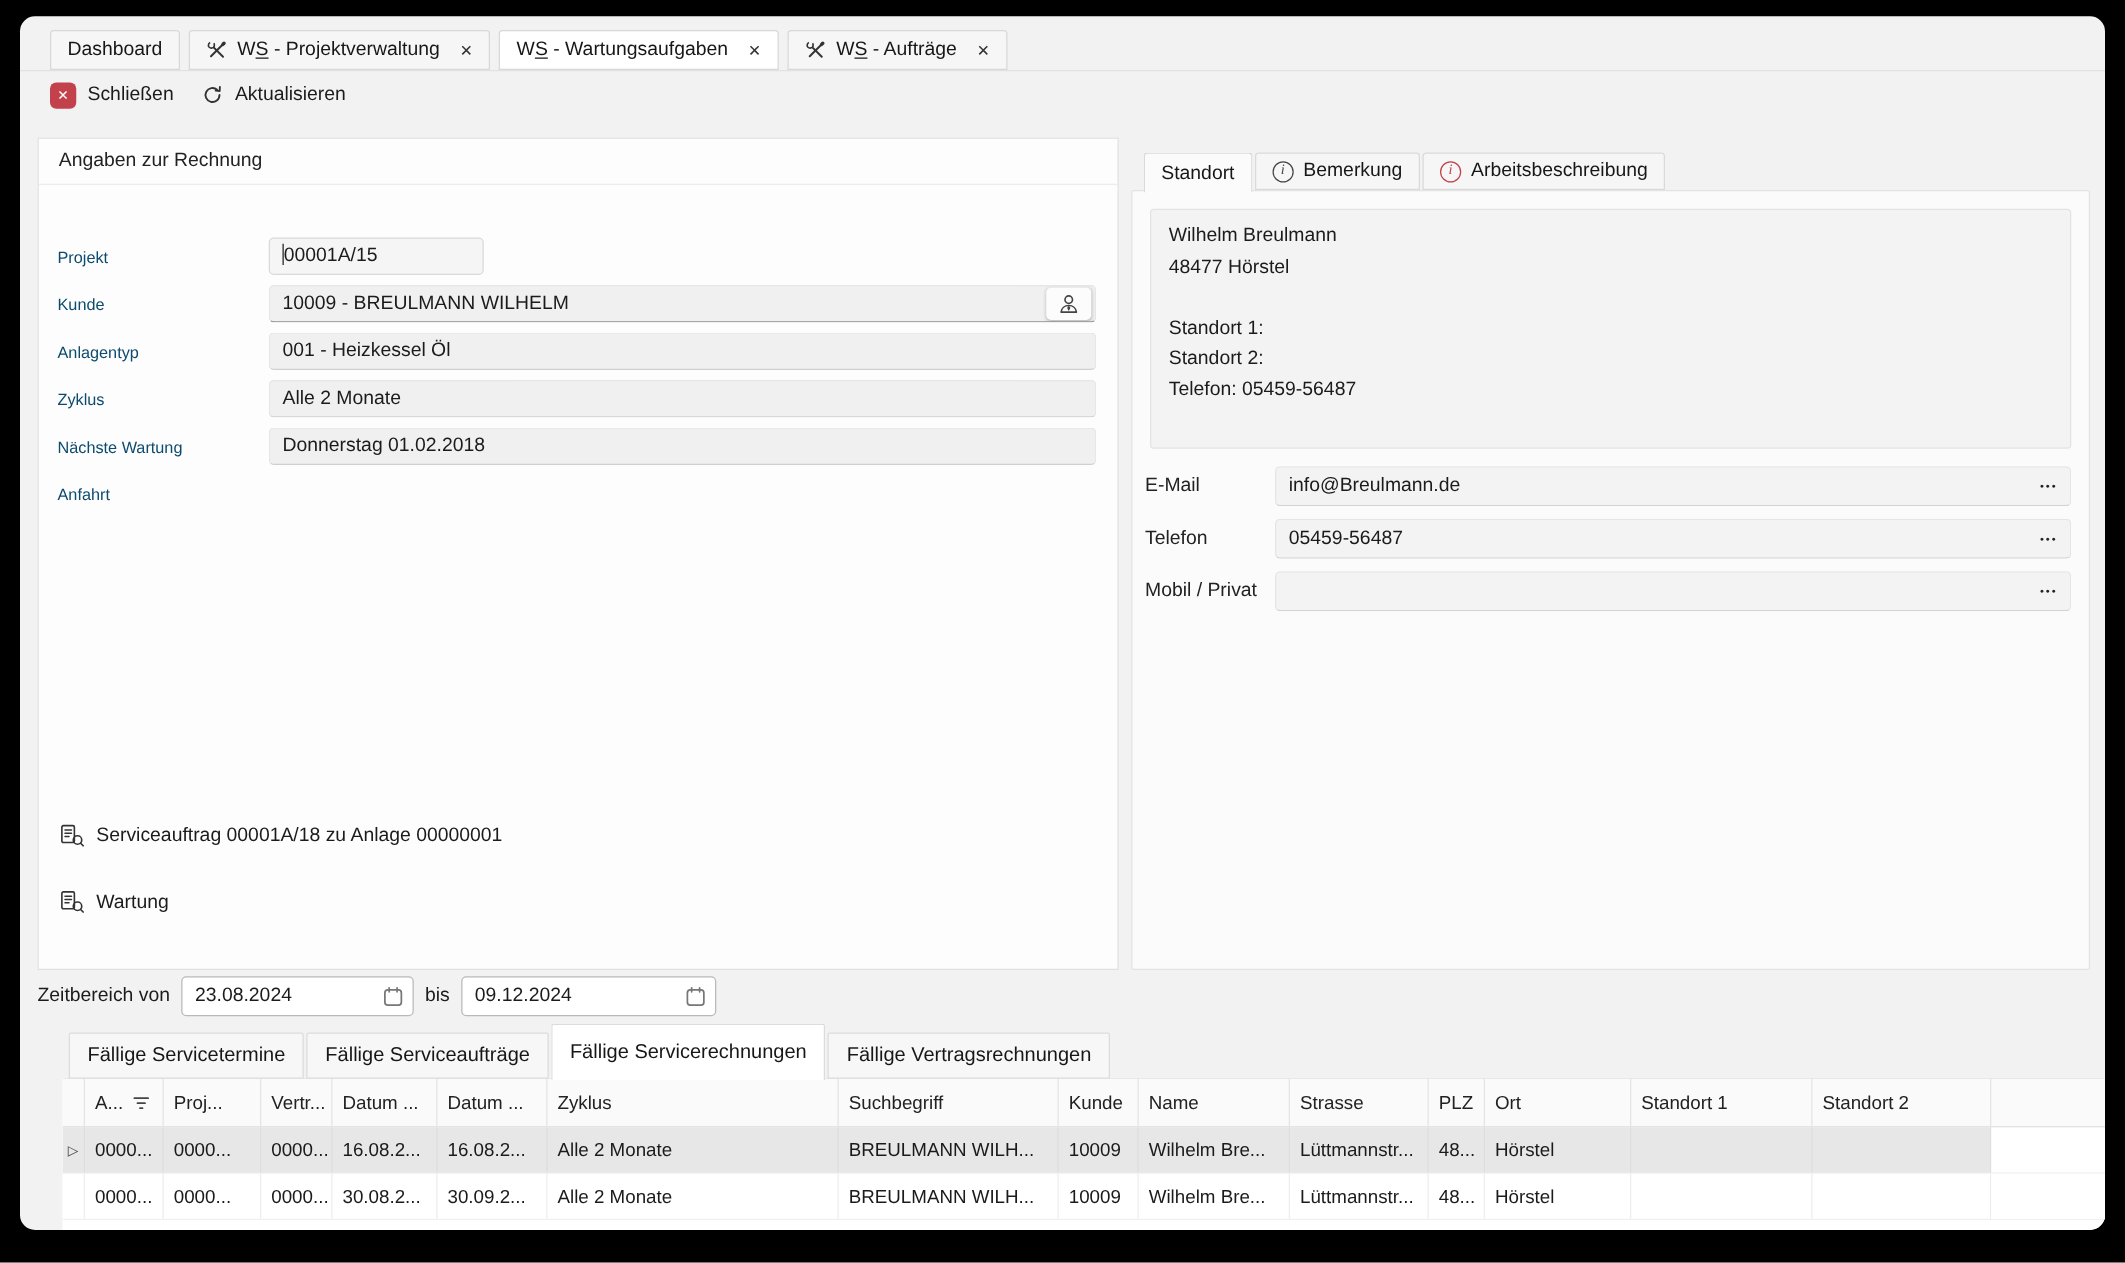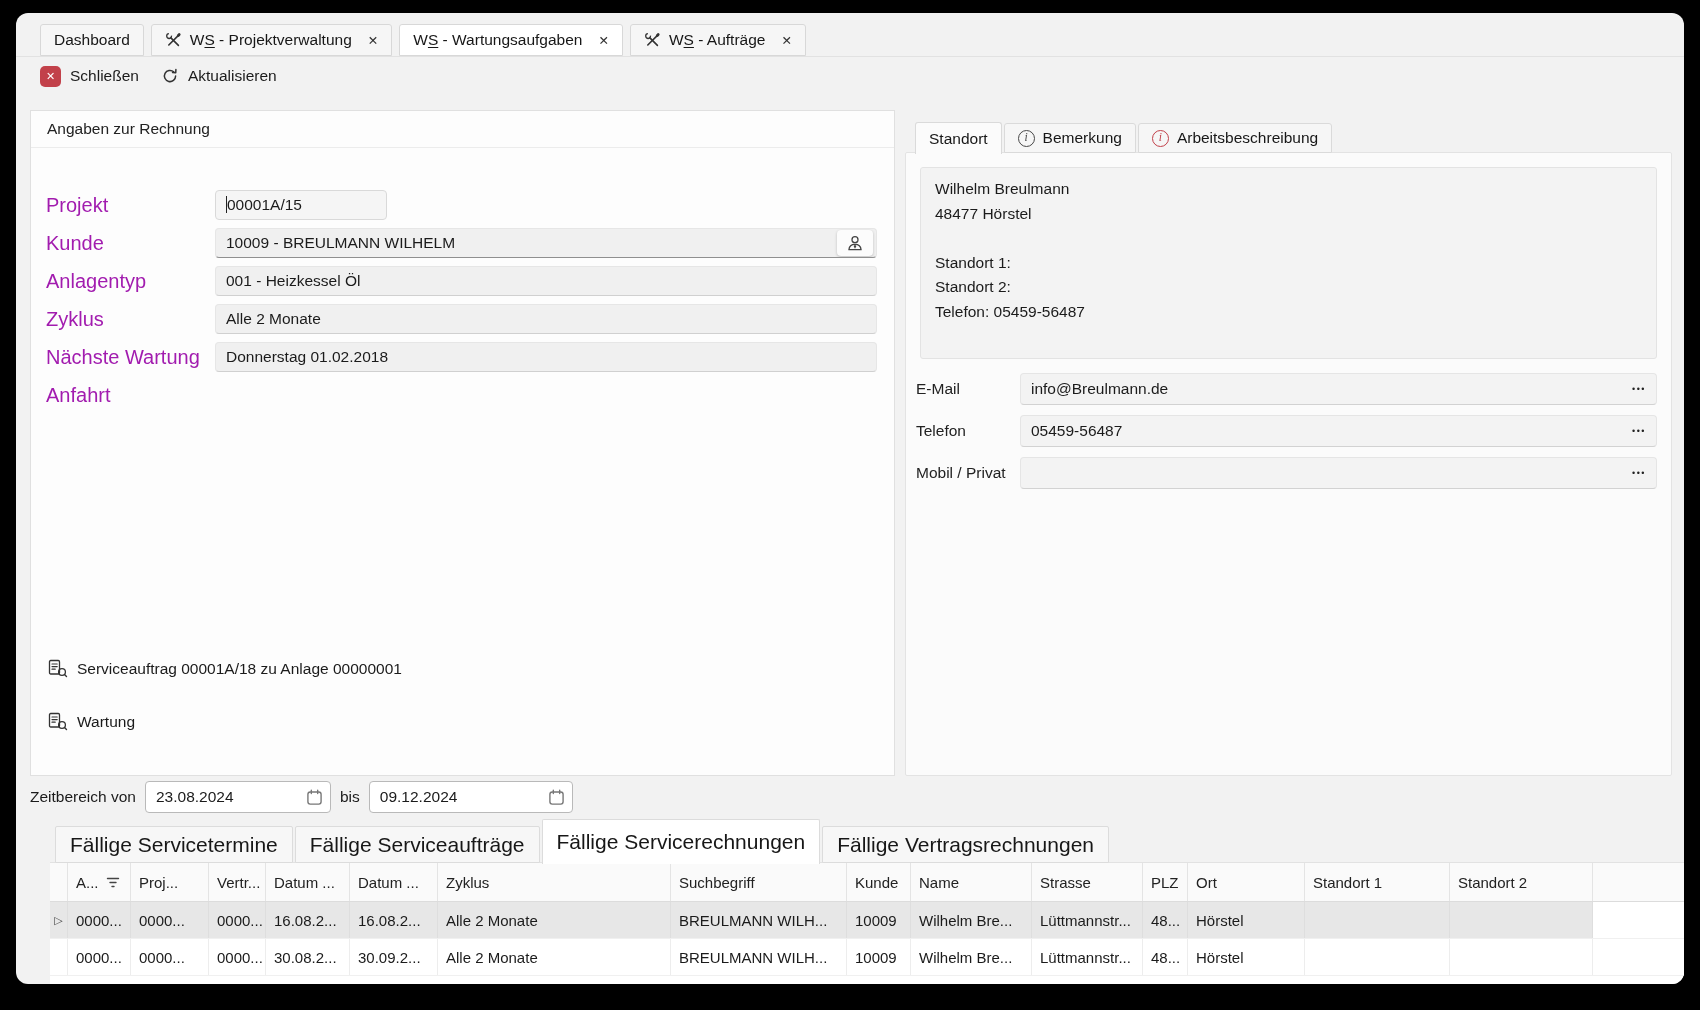--- a/index.html
+++ b/index.html
@@ -35,42 +35,42 @@
   }
   .tb-label{font-size:15.5px;color:#1b1b1b;}
   
   .panel-left{
     position:absolute;left:14px;top:97px;width:865px;height:666px;box-sizing:border-box;
     background:#fdfdfd;border:1px solid #e0e0e0;
   }
   .panel-title{height:36px;line-height:36px;padding-left:16px;font-size:15.5px;color:#222;border-bottom:1px solid #ececec;}
   .form{padding-top:42px;}
   .frow{display:flex;align-items:center;margin-bottom:8px;height:30px;}
-  .flabel{width:184px;box-sizing:border-box;padding-left:15px;font-size:20px;color:#a21caf;flex:none;}
+  .flabel{width:184px;box-sizing:border-box;padding-left:15px;font-size:13px;color:#0c4a6e;flex:none;}
   .ffield{
     flex:1;margin-right:17px;height:30px;box-sizing:border-box;border-radius:4px;
     background:#f0f0f0;border:1px solid #e6e6e6;border-bottom:1px solid #d0d0d0;
     font-size:15.5px;line-height:28px;padding:0 10px;position:relative;
     white-space:nowrap;overflow:hidden;
   }
   .ffield.projekt{flex:none;width:172px;background:#f5f5f5;border:1px solid #d9d9d9;}
   .ffield.kunde{border-bottom:1px solid #8f8f8f;}
   .ffield.num{text-align:right;}
   .caret{display:inline-block;width:1px;height:17px;background:#222;vertical-align:-3px;}
   .kunde-btn{
     position:absolute;right:3px;top:1px;width:36px;height:26px;border-radius:4px;
     background:#fcfcfc;box-shadow:0 1px 3px rgba(0,0,0,.22);
     display:flex;align-items:center;justify-content:center;
   }
   .link-row{position:absolute;left:17px;display:flex;align-items:center;gap:9px;font-size:15.5px;color:#1b1b1b;}
   .link1{top:548px;text-align:center;}
   .link2{top:601px;}
   
   .panel-right{position:absolute;left:889px;top:97px;width:767px;height:666px;}
-  .rtabs{position:absolute;left:10px;top:12px;display:flex;align-items:flex-end;gap:2px;z-index:2;}
+  .rtabs{position:absolute;left:10px;top:12px;display:flex;gap:2px;z-index:2;}
   .rtab{
     display:flex;align-items:center;gap:8px;height:30px;box-sizing:border-box;padding:0 13px;
     border:1px solid #dadada;border-radius:3px 3px 0 0;background:#f6f6f6;
     font-size:15.5px;color:#171717;white-space:nowrap;
   }
   .rtab.active{background:#fbfbfb;border-bottom:none;height:32px;margin-bottom:-1px;}
   .info-icon{
     width:17px;height:17px;box-sizing:border-box;border:1.4px solid currentColor;border-radius:50%;
     display:flex;align-items:center;justify-content:center;
     font-family:"Liberation Serif","DejaVu Serif",serif;font-style:italic;font-size:11.5px;line-height:1;
@@ -103,21 +103,21 @@
     width:186px;height:32px;box-sizing:border-box;background:#fff;border:1px solid #b9b9b9;border-radius:4px;
     font-size:15.5px;line-height:30px;padding:0 30px 0 10px;position:relative;white-space:nowrap;
   }
   .dinput.to{width:204px;}
   .cal-ic{position:absolute;right:7px;top:7px;width:17px;height:17px;}
   
   .btabs{position:absolute;left:39px;top:805px;height:45px;display:flex;align-items:flex-end;gap:2px;z-index:3;}
   .btab{
     height:37px;box-sizing:border-box;display:flex;align-items:center;padding:0 14px;
     background:#f7f7f7;border:1px solid #dcdcdc;border-radius:2px 2px 0 0;
-    font-size:21px;color:#171717;white-space:nowrap;
+    font-size:16px;color:#171717;white-space:nowrap;
   }
   .btab.active{height:45px;background:#fff;border-bottom:none;margin-bottom:-1px;z-index:4;}
   
   .grid{position:absolute;left:34px;top:849px;width:1634px;bottom:0;background:#fff;overflow:hidden;}
   .g-head{display:flex;height:40px;background:#fafafa;border-top:1px solid #e2e2e2;border-bottom:1px solid #dcdcdc;box-sizing:border-box;}
   .gh-cell{
     box-sizing:border-box;border-right:1px solid #e4e4e4;display:flex;align-items:center;gap:7px;
     padding:0 8px;font-size:15px;color:#222;white-space:nowrap;overflow:hidden;flex:none;
   }
   .gh-filler{flex:1;border-right:none;}

